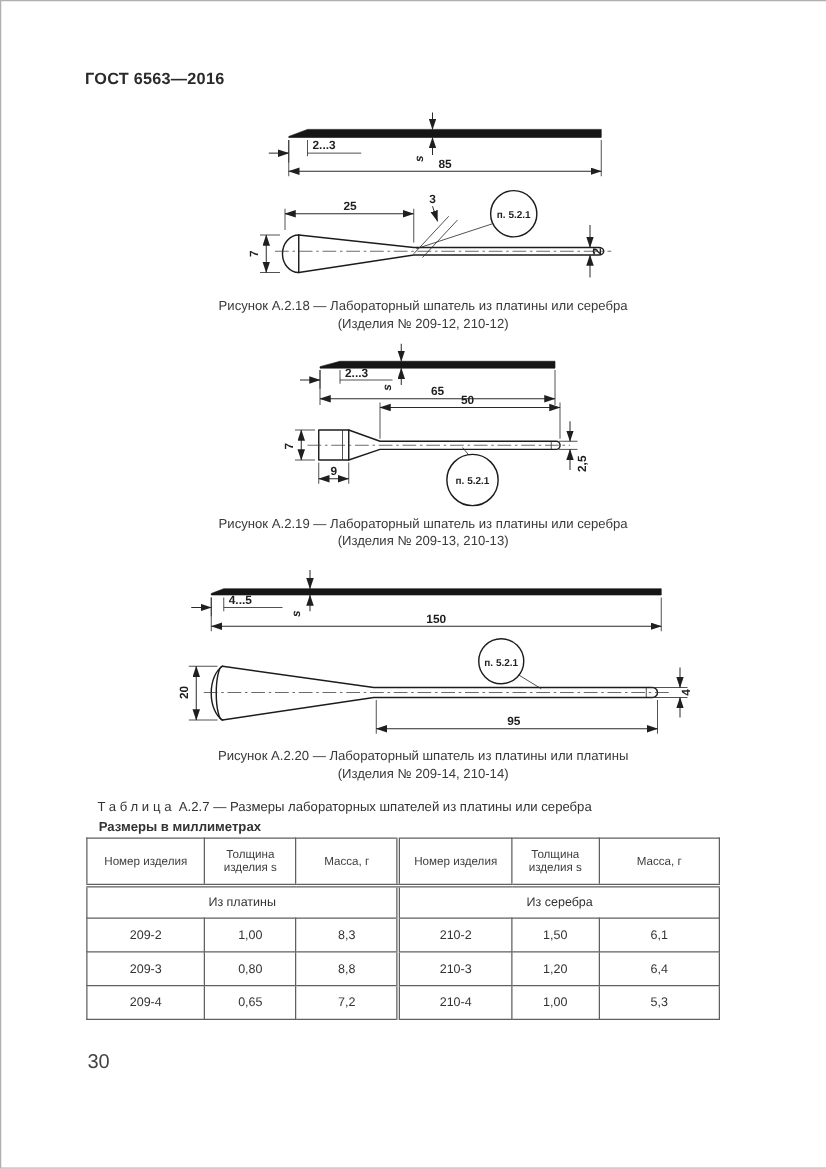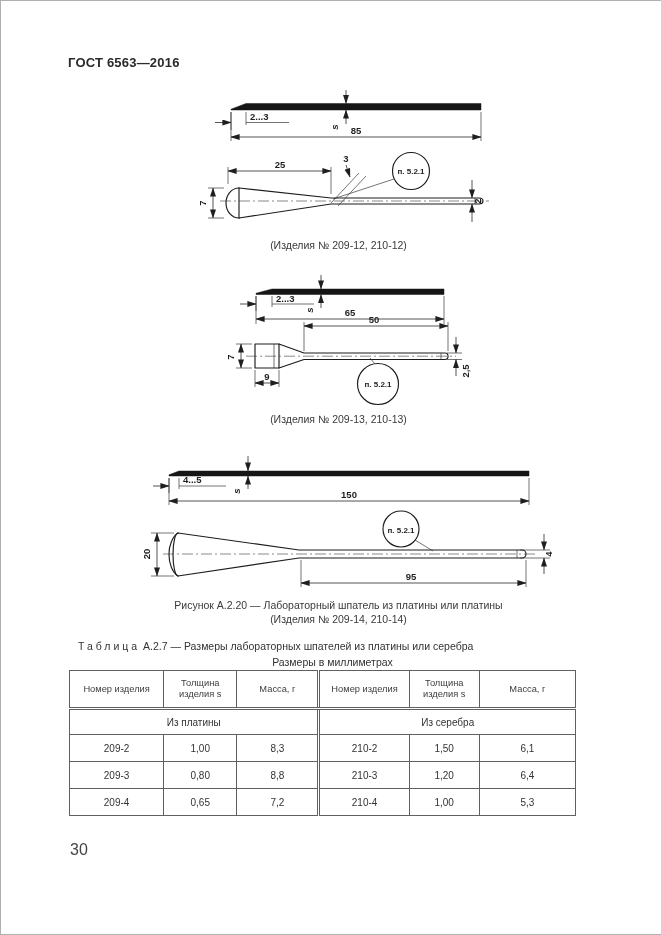--- a/index.html
+++ b/index.html
@@ -12,21 +12,21 @@
   svg text{font-size:9.5px;font-weight:600;fill:#1f1f1f;font-family:"Liberation Sans","DejaVu Sans",sans-serif;}
   svg text.s-label{font-style:italic;}
   svg text.note-text{font-size:8px;}
   .ol{stroke:#1c1c1c;stroke-width:1.15;fill:none;stroke-linejoin:round;stroke-linecap:round;}
   .thin{stroke:#2a2a2a;stroke-width:.65;fill:none;}
   .dim{stroke:#2a2a2a;stroke-width:.8;fill:none;}
   .cl{stroke:#3a3a3a;stroke-width:.6;stroke-dasharray:11 3 2 3;fill:none;}
   .bar{fill:#161616;stroke:#161616;stroke-width:.5;}
   .tbl-title{position:absolute;left:77px;top:639px;font-size:10.5px;color:#333;}
   .tbl-title .sp{letter-spacing:3px;}
-  .units{position:absolute;left:78px;top:655px;width:507px;text-align:center;font-size:10.5px;color:#333;}
+  .units{position:absolute;left:78px;top:655px;width:507px;text-align:left;font-size:10.5px;color:#333;font-weight:bold;}
   table.tbl{position:absolute;left:68px;top:669px;width:507px;border-collapse:collapse;table-layout:fixed;color:#333;}
   .tbl td{border:1px solid #606060;text-align:center;vertical-align:middle;padding:2px 3px;font-size:10px;}
   .tbl tr.hdr td{height:32px;font-size:9.3px;color:#3d3d3d;border-bottom:3px double #606060;line-height:11px;}
   .tbl tr.grp td{height:20px;}
   .tbl tr.row td{height:22px;}
   .tbl td.sep{border-left:3px double #606060;}
   .pageno{position:absolute;left:69px;top:840px;font-size:16px;color:#444;}
 </style>
 </head>
 <body>
@@ -71,20 +71,21 @@
       <text x="150" y="81" text-anchor="middle">3</text>
       <circle class="ol" cx="215" cy="90" r="18.5"></circle>
       <text class="note-text" x="215" y="93" text-anchor="middle">п. 5.2.1</text>
       <path class="thin" d="M198,98 L137,118"></path>
       <path class="dim" d="M276,99 V117" marker-end="url(#f1a)"></path>
       <path class="dim" d="M276,141 V123" marker-end="url(#f1a)"></path>
       <text x="285" y="120" text-anchor="middle" transform="rotate(-90 285,120)">2</text>
     </g>
   </svg>
   <div class="caption" style="top:237px">
+    <div>Рисунок А.2.18 — Лабораторный шпатель из платины или серебра</div>
     <div>(Изделия № 209-12, 210-12)</div>
   </div>
 
   <svg class="fig" style="left:225px;top:270px;" width="265" height="140" viewBox="0 0 265 140">
     <defs>
       <marker id="f2a" markerWidth="9" markerHeight="8" refX="8.6" refY="3" orient="auto-start-reverse" markerUnits="userSpaceOnUse">
         <path d="M0,0 L9,3 L0,6 Z" fill="#1f1f1f"></path>
       </marker>
     </defs>
     <g>
@@ -118,20 +119,21 @@
       <path class="thin" d="M221,82 H236 M221,88.5 H236"></path>
       <path class="dim" d="M230,66 V82" marker-end="url(#f2a)"></path>
       <path class="dim" d="M230,105 V88.5" marker-end="url(#f2a)"></path>
       <text x="243" y="100" text-anchor="middle" transform="rotate(-90 243,100)">2,5</text>
       <circle class="ol" cx="152" cy="113" r="20.5"></circle>
       <text class="note-text" x="152" y="116" text-anchor="middle">п. 5.2.1</text>
       <path class="thin" d="M149,93 L144,87"></path>
     </g>
   </svg>
   <div class="caption" style="top:411px">
+    <div>Рисунок А.2.19 — Лабораторный шпатель из платины или серебра</div>
     <div>(Изделия № 209-13, 210-13)</div>
   </div>
 
   <svg class="fig" style="left:140px;top:448px;" width="420" height="148" viewBox="0 0 420 148">
     <defs>
       <marker id="f3a" markerWidth="9" markerHeight="8" refX="8.6" refY="3" orient="auto-start-reverse" markerUnits="userSpaceOnUse">
         <path d="M0,0 L9,3 L0,6 Z" fill="#1f1f1f"></path>
       </marker>
     </defs>
     <g>

